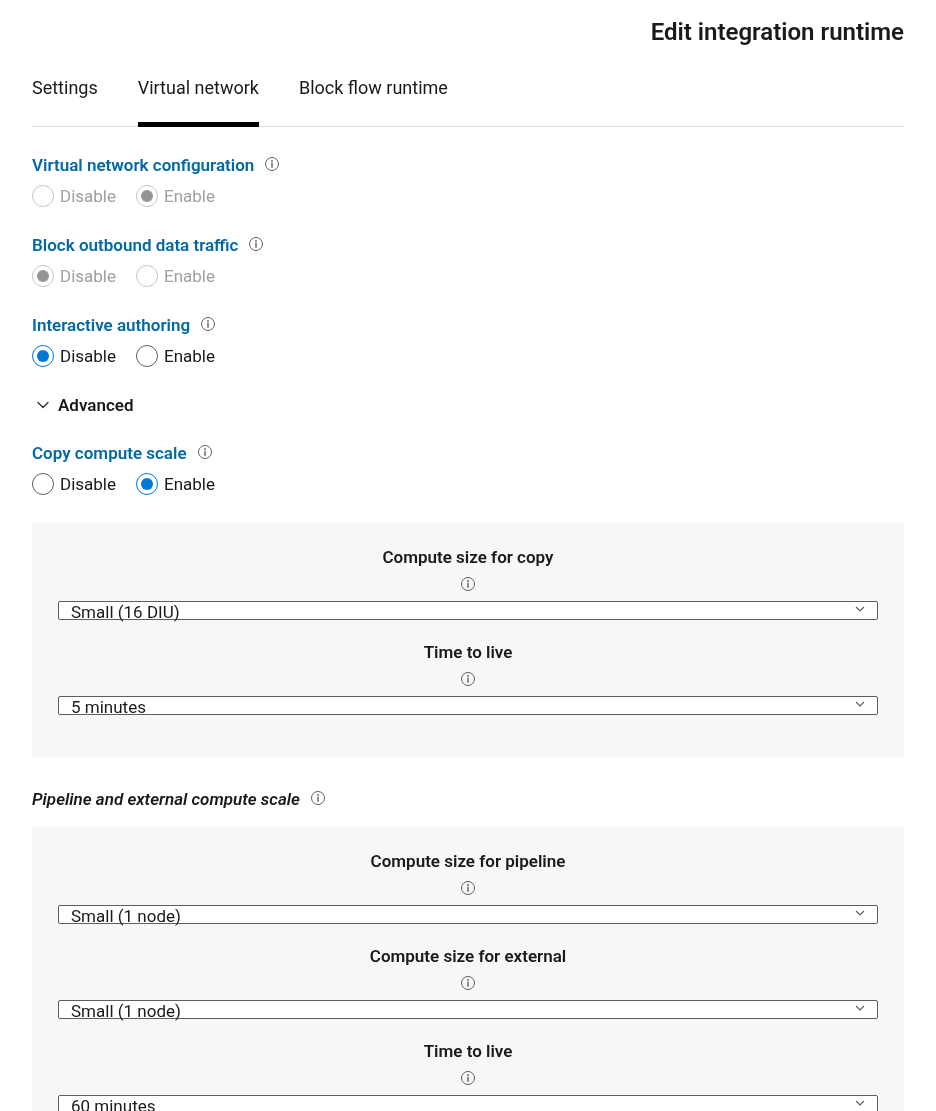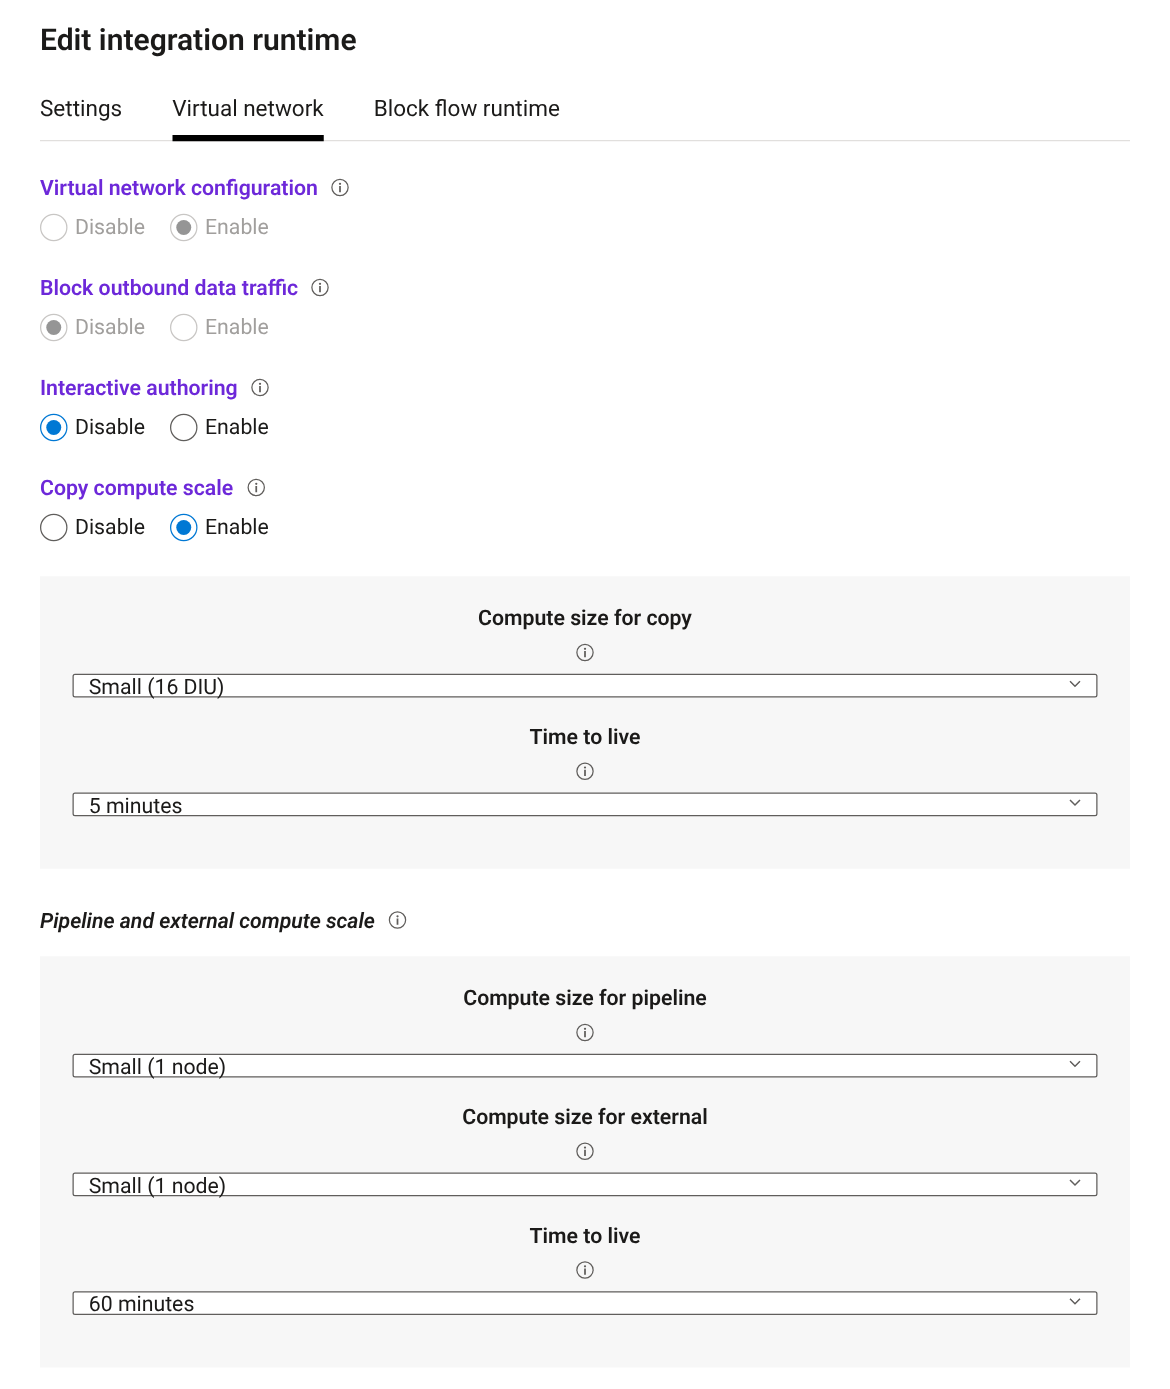--- a/index.html
+++ b/index.html
@@ -12,50 +12,51 @@
   }
   .container {
     width: 936px;
     padding: 0 32px 32px 32px;
   }
   .page-title {
     font-size: 24px;
     font-weight: 600;
     margin: 18px 0 30px 0;
     color: #1b1a19;
+    text-align: right;
   }
   .tabs {
     display: flex;
     border-bottom: 1px solid #e1dfdd;
     gap: 40px;
     margin-bottom: 28px;
   }
   .tab {
-    padding: 0 0 10px 0;
+    padding: 0 0 24px 0;
     font-size: 18px;
     color: #1b1a19;
     cursor: pointer;
     font-weight: 400;
     position: relative;
     top: 1px;
   }
   .tab.active {
     font-weight: 400;
     border-bottom: 5px solid #000000;
   }
   .field-label-row {
     display: flex;
     align-items: center;
     gap: 10px;
     margin-bottom: 10px;
   }
   .field-label {
     font-size: 17px;
     font-weight: 600;
-    color: #6d28d9;
+    color: #0369a1;
   }
   .field-sublabel {
     font-size: 17px;
     font-weight: 600;
     color: #1b1a19;
   }
   .info-icon {
     display: inline-flex;
     width: 16px;
     height: 16px;
@@ -246,20 +247,28 @@
       <span class="radio-label">Disable</span>
     </div>
     <div class="radio-option">
       <span class="radio-circle">
           <span class="radio-inner"></span>
         </span>
       <span class="radio-label">Enable</span>
     </div>
   </div>
 
+  <div class="advanced-row">
+    <span class="chevron">
+      <svg width="14" height="14" viewBox="0 0 14 14">
+          <path d="M2 4.5 L7 9.5 L12 4.5" fill="none" stroke="#323130" stroke-width="1.4" stroke-linecap="round" stroke-linejoin="round"></path>
+        </svg>
+    </span>
+    <span class="advanced-label">Advanced</span>
+  </div>
 
   <div class="field-label-row">
     <span class="field-label">Copy compute scale</span>
     <span class="info-icon">
       <svg width="16" height="16" viewBox="0 0 16 16">
           <circle cx="8" cy="8" r="6.5" fill="none" stroke="#605e5c" stroke-width="1"></circle>
           <circle cx="8" cy="5" r="0.9" fill="#605e5c"></circle>
           <rect x="7.3" y="6.8" width="1.4" height="5" fill="#605e5c"></rect>
         </svg>
     </span>

